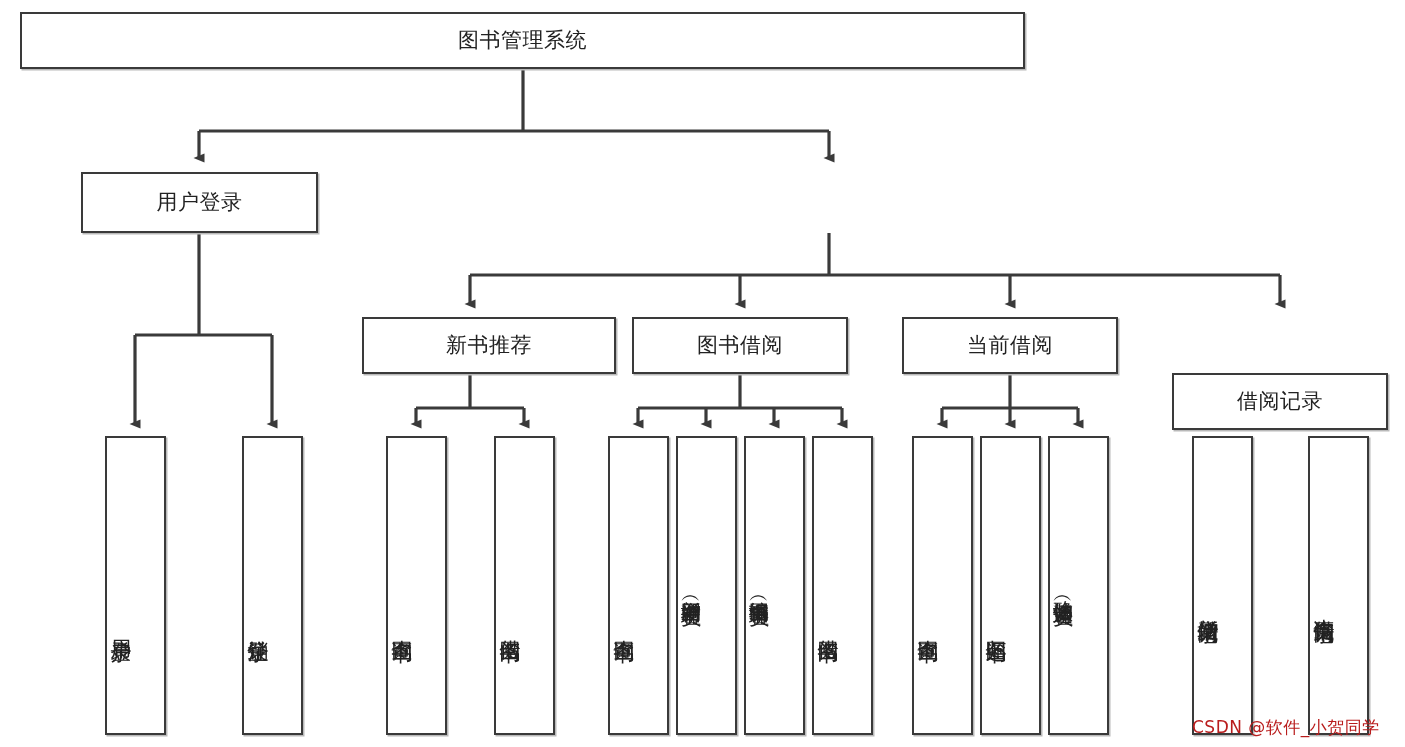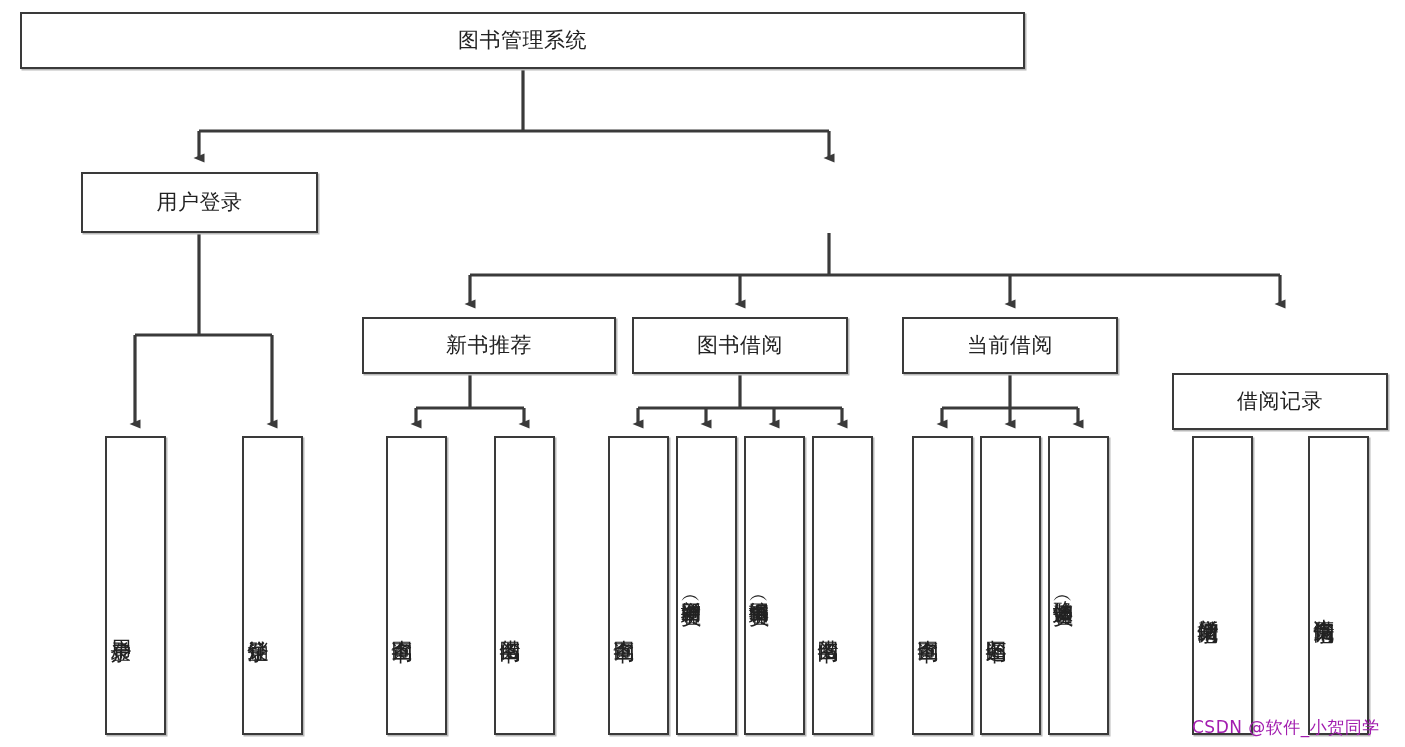--- a/index.html
+++ b/index.html
@@ -58,21 +58,21 @@
     line-height: 1.28;
     letter-spacing: 1px;
     white-space: nowrap;
   }
   .node.v.tall .label {
     font-size: 20px;
   }
   #watermark {
     position: absolute;
     font-size: 17px;
-    color: #a21caf;
+    color: #b91c1c;
     white-space: nowrap;
     letter-spacing: 0.5px;
   }
 </style>
 </head>
 <body>
 
 <div id="canvas">
 
   <svg id="wires" viewBox="0 0 1405 747" width="1405" height="747">

